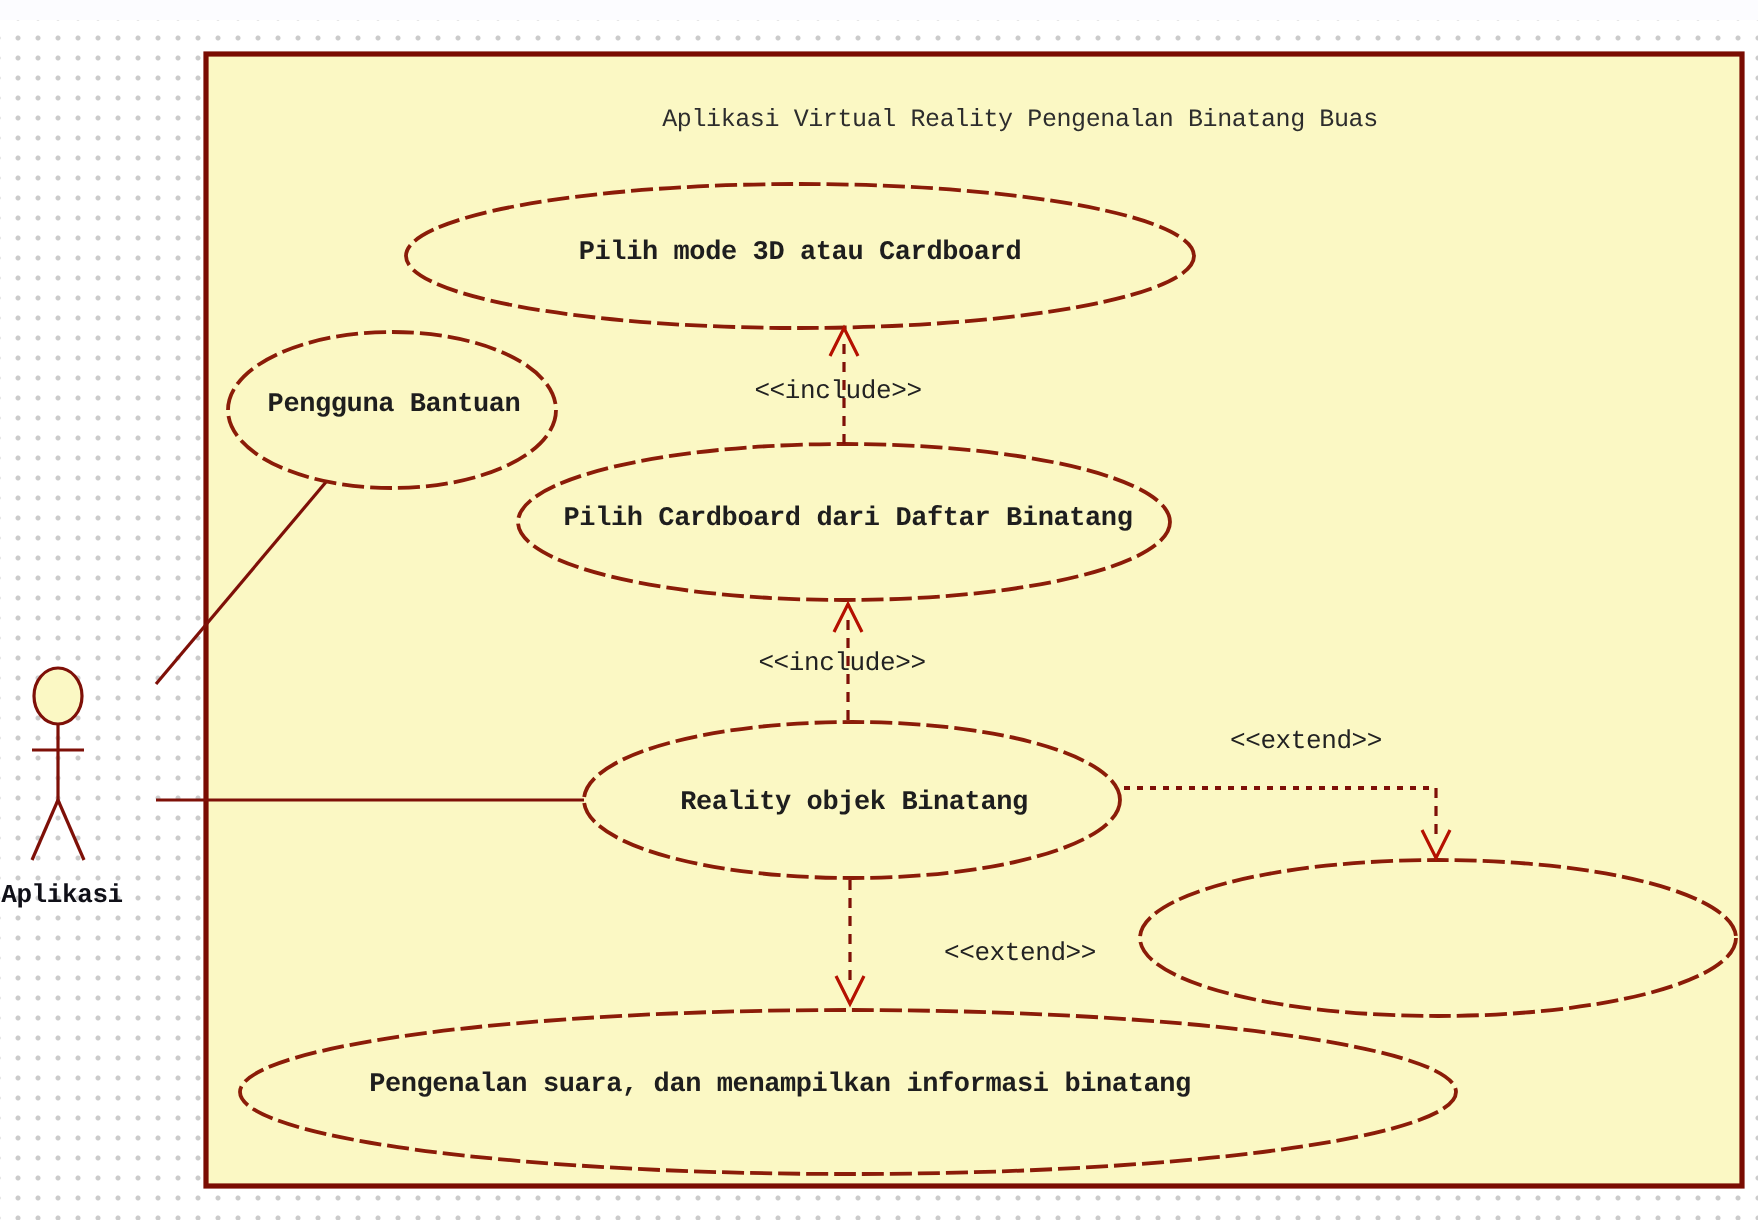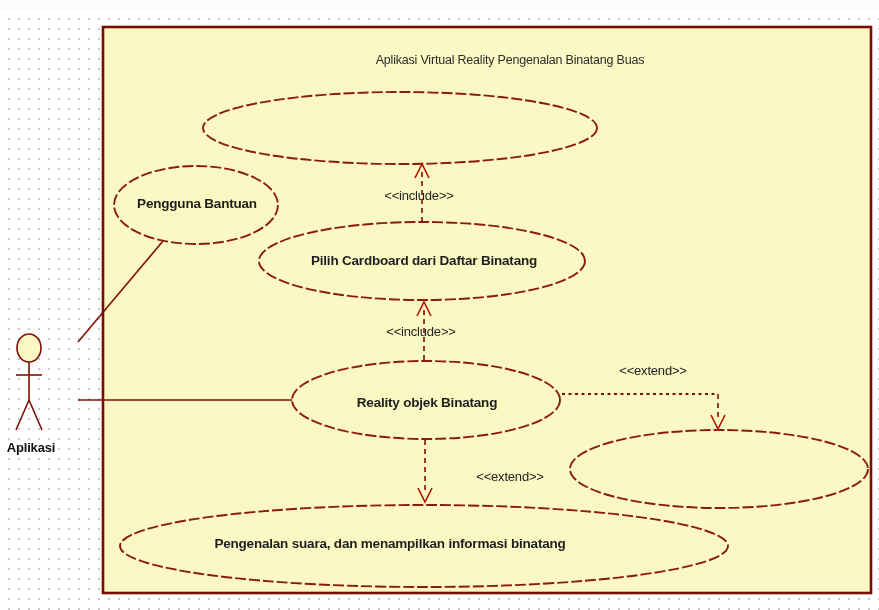--- a/index.html
+++ b/index.html
@@ -18,20 +18,21 @@
     background:#fcfcff;
   }
   svg.layer{position:absolute;left:0;top:0;}
   .lbl{
     position:absolute;
     transform:translate(-50%,-50%);
     white-space:nowrap;
     color:#1e1e1e;
     letter-spacing:-0.2px;
     line-height:1.1;
+    font-family:Liberation Mono, monospace;
   }
   .uc-label{font-size:13.5px;font-weight:bold;}
   .title-label{font-size:12.5px;font-weight:normal;color:#2d2d2d;}
   .stereo-label{font-size:13px;font-weight:normal;color:#222222;margin-left:40px;}
   .actor-label{font-size:13px;font-weight:bold;color:#101018;}
 </style>
 </head>
 <body>
 
 <div class="canvas">
@@ -76,20 +77,21 @@
       <ellipse cx="29" cy="348" rx="12" ry="14" fill="#FBF8C4" stroke="#7E1008" stroke-width="1.6"></ellipse>
       <line x1="29" y1="362" x2="29" y2="400" stroke="#7E1008" stroke-width="1.6"></line>
       <line x1="16" y1="375" x2="42" y2="375" stroke="#7E1008" stroke-width="1.6"></line>
       <line x1="29" y1="400" x2="16" y2="430" stroke="#7E1008" stroke-width="1.6"></line>
       <line x1="29" y1="400" x2="42" y2="430" stroke="#7E1008" stroke-width="1.6"></line>
     </g>
   </svg>
 
   <div class="lbl title-label" style="left:510px;top:61px;">Aplikasi Virtual Reality Pengenalan Binatang Buas</div>
 
+  <div class="lbl uc-label" style="left:400px;top:128px;">Pilih mode 3D atau Cardboard</div>
   <div class="lbl uc-label" style="left:197px;top:204px;">Pengguna Bantuan</div>
   <div class="lbl uc-label" style="left:424px;top:261px;">Pilih Cardboard dari Daftar Binatang</div>
   <div class="lbl uc-label" style="left:427px;top:403px;">Reality objek Binatang</div>
   <div class="lbl uc-label" style="left:390px;top:544px;">Pengenalan suara, dan menampilkan informasi binatang</div>
 
   <div class="lbl stereo-label" style="left:379px;top:196px;">&lt;&lt;include&gt;&gt;</div>
   <div class="lbl stereo-label" style="left:381px;top:332px;">&lt;&lt;include&gt;&gt;</div>
   <div class="lbl stereo-label" style="left:613px;top:371px;">&lt;&lt;extend&gt;&gt;</div>
   <div class="lbl stereo-label" style="left:470px;top:477px;">&lt;&lt;extend&gt;&gt;</div>
 

